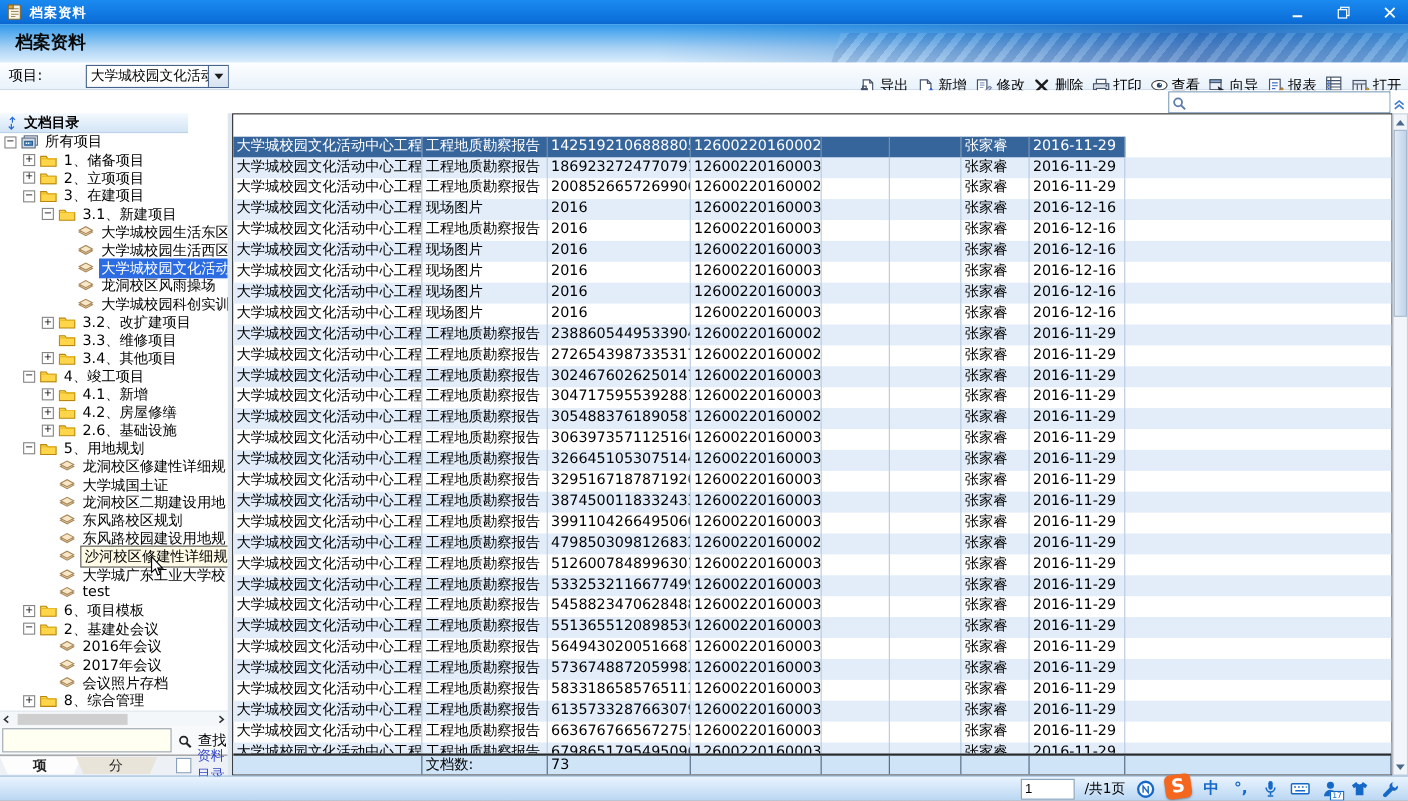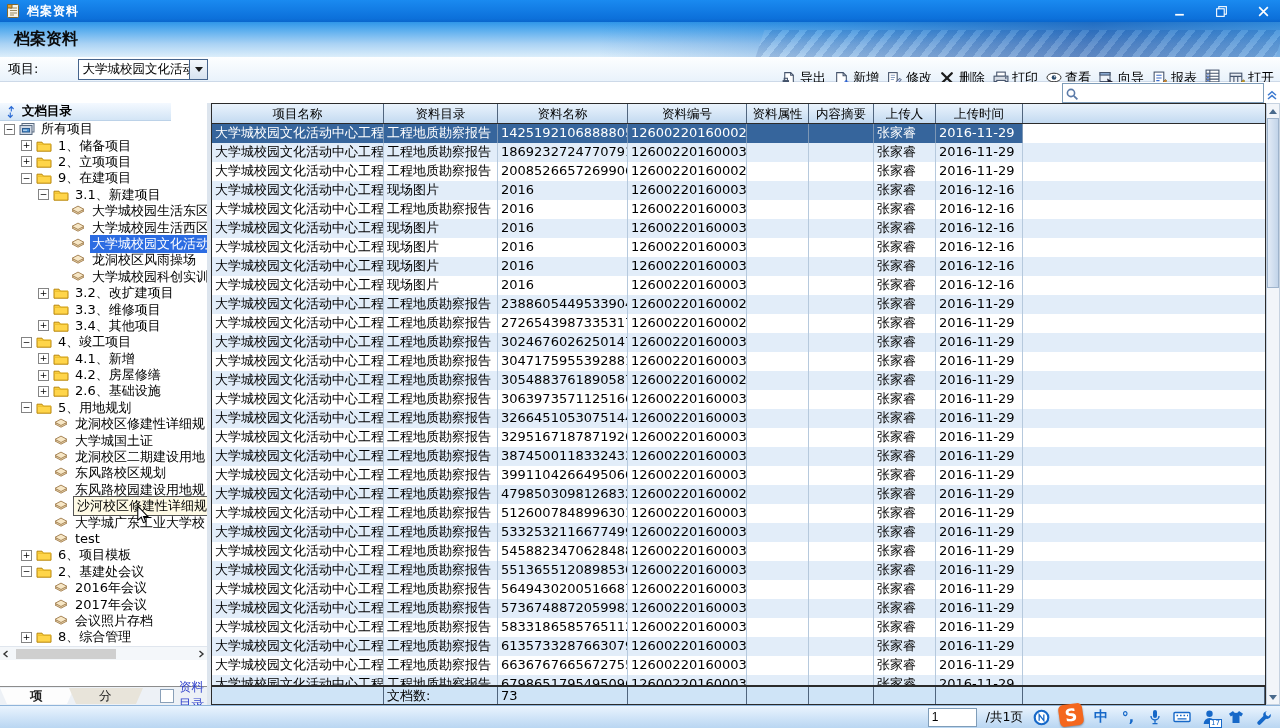--- a/index.html
+++ b/index.html
@@ -338,21 +338,21 @@
         </div>
         <div class="tnode">
           <span style="width: 21px; flex: 0 0 auto;"></span>
           <span class="expander">−</span>
           <span class="ticon">
             <svg viewBox="0 0 16 13" width="16" height="13">
               <path d="M1 3.2 h5 l1.5 2 H15 v7 H1 z" fill="#ffd54a" stroke="#b8860b"></path>
               <path d="M1 5.2 h14" stroke="#e8b923"></path>
             </svg>
           </span>
-          <span class="tlabel">9、在建项目</span>
+          <span class="tlabel">3、在建项目</span>
         </div>
         <div class="tnode">
           <span style="width: 38px; flex: 0 0 auto;"></span>
           <span class="expander">−</span>
           <span class="ticon">
             <svg viewBox="0 0 16 13" width="16" height="13">
               <path d="M1 3.2 h5 l1.5 2 H15 v7 H1 z" fill="#ffd54a" stroke="#b8860b"></path>
               <path d="M1 5.2 h14" stroke="#e8b923"></path>
             </svg>
           </span>
@@ -645,43 +645,40 @@
             <path d="M5.5 1 L2 4 L5.5 7" fill="none" stroke="#333" stroke-width="1.4"></path>
           </svg>
         </span>
       <span class="hs-thumb"></span>
       <span class="hs-spacer"></span>
       <span class="hs-arrow">
           <svg viewBox="0 0 8 8" width="8" height="8">
             <path d="M2.5 1 L6 4 L2.5 7" fill="none" stroke="#333" stroke-width="1.4"></path>
           </svg>
         </span>
+    </div>
+    <div class="findrow">
+      <input class="find-input" value="" style="">
+      <span class="ic"><svg viewBox="0 0 14 14" width="14" height="14">
+            <circle cx="6" cy="6" r="3.4" fill="none" stroke="#222" stroke-width="1.5"></circle>
+            <path d="M8.6 8.6 L12.4 12.4" stroke="#222" stroke-width="2"></path>
+          </svg></span>
+      <span class="find-label">查找</span>
     </div>
     <div class="tabsrow">
       <span class="tab active">项目</span>
       <span class="tab">分类</span>
       <span class="cb"></span>
       <span class="include-label">资料目录</span>
     </div>
   </div>
 
   <div class="splitter"></div>
 
   <div class="tablewrap">
-    <div class="thead">
-        <div class="thcell c0">项目名称</div>
-        <div class="thcell c1">资料目录</div>
-        <div class="thcell c2">资料名称</div>
-        <div class="thcell c3">资料编号</div>
-        <div class="thcell c4">资料属性</div>
-        <div class="thcell c5">内容摘要</div>
-        <div class="thcell c6">上传人</div>
-        <div class="thcell c7">上传时间</div>
-        <div class="thcell filler"></div>
-      </div>
     <div class="tbody">
         <div class="trow sel">
           <div class="tcell c0">大学城校园文化活动中心工程</div>
           <div class="tcell c1">工程地质勘察报告</div>
           <div class="tcell c2">142519210688880578</div>
           <div class="tcell c3">1260022016000294</div>
           <div class="tcell c4"></div>
           <div class="tcell c5"></div>
           <div class="tcell c6">张家睿</div>
           <div class="tcell c7">2016-11-29</div>

